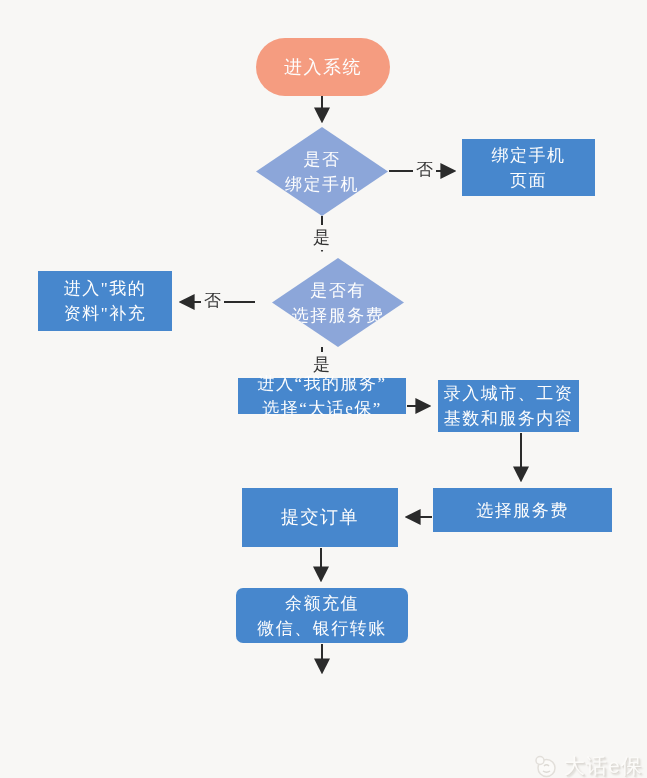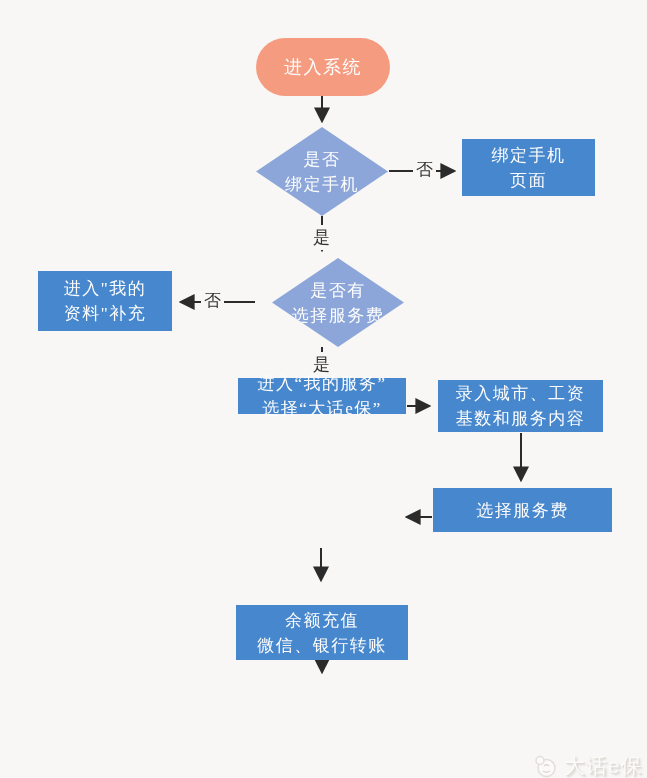--- a/index.html
+++ b/index.html
@@ -44,24 +44,24 @@
   .decision{
     background:#8CA6D9;
     clip-path:polygon(50% 0,100% 50%,50% 100%,0 50%);
   }
   #start{left:256px;top:38px;width:134px;height:58px;}
   #check-phone{left:256px;top:127px;width:132px;height:89px;}
   #bind-phone-page{left:462px;top:139px;width:133px;height:57px;}
   #check-profile{left:272px;top:258px;width:132px;height:89px;}
   #fill-profile{left:38px;top:271px;width:134px;height:60px;}
   #my-service{left:238px;top:378px;width:168px;height:36px;}
-  #entry-info{left:438px;top:380px;width:165px;height:52px;}
+  #entry-info{left:438px;top:380px;width:141px;height:52px;}
   #select-fee{left:433px;top:488px;width:179px;height:44px;}
   #submit-order{left:242px;top:488px;width:156px;height:59px;font-size:18px;}
-  #recharge{left:236px;top:605px;width:172px;height:55px;}
+  #recharge{left:236px;top:588px;width:172px;height:55px;border-radius:7px;}
   #end{left:257px;top:680px;width:130px;height:58px;}
   .edge-label{
     position:absolute;
     background:#F8F7F5;
     color:#333333;
     font-size:17px;
     padding:1px 3px;
   }
   #label-phone-no{left:413px;top:157px;}
   #label-phone-yes{left:310px;top:225px;}
@@ -142,20 +142,23 @@
 
   <div class="node process" id="entry-info">
     <span>录入城市、工资</span>
     <span>基数和服务内容</span>
   </div>
 
   <div class="node process" id="select-fee">
     <span>选择服务费</span>
   </div>
 
+  <div class="node process" id="submit-order">
+    <span>提交订单</span>
+  </div>
 
   <div class="node process" id="recharge">
     <span>余额充值</span>
     <span>微信、银行转账</span>
   </div>
 
 
   <div class="watermark">
     <svg width="27" height="27" viewBox="0 0 27 27">
       <g fill="none" stroke="#e2dfda" stroke-width="1.5">

